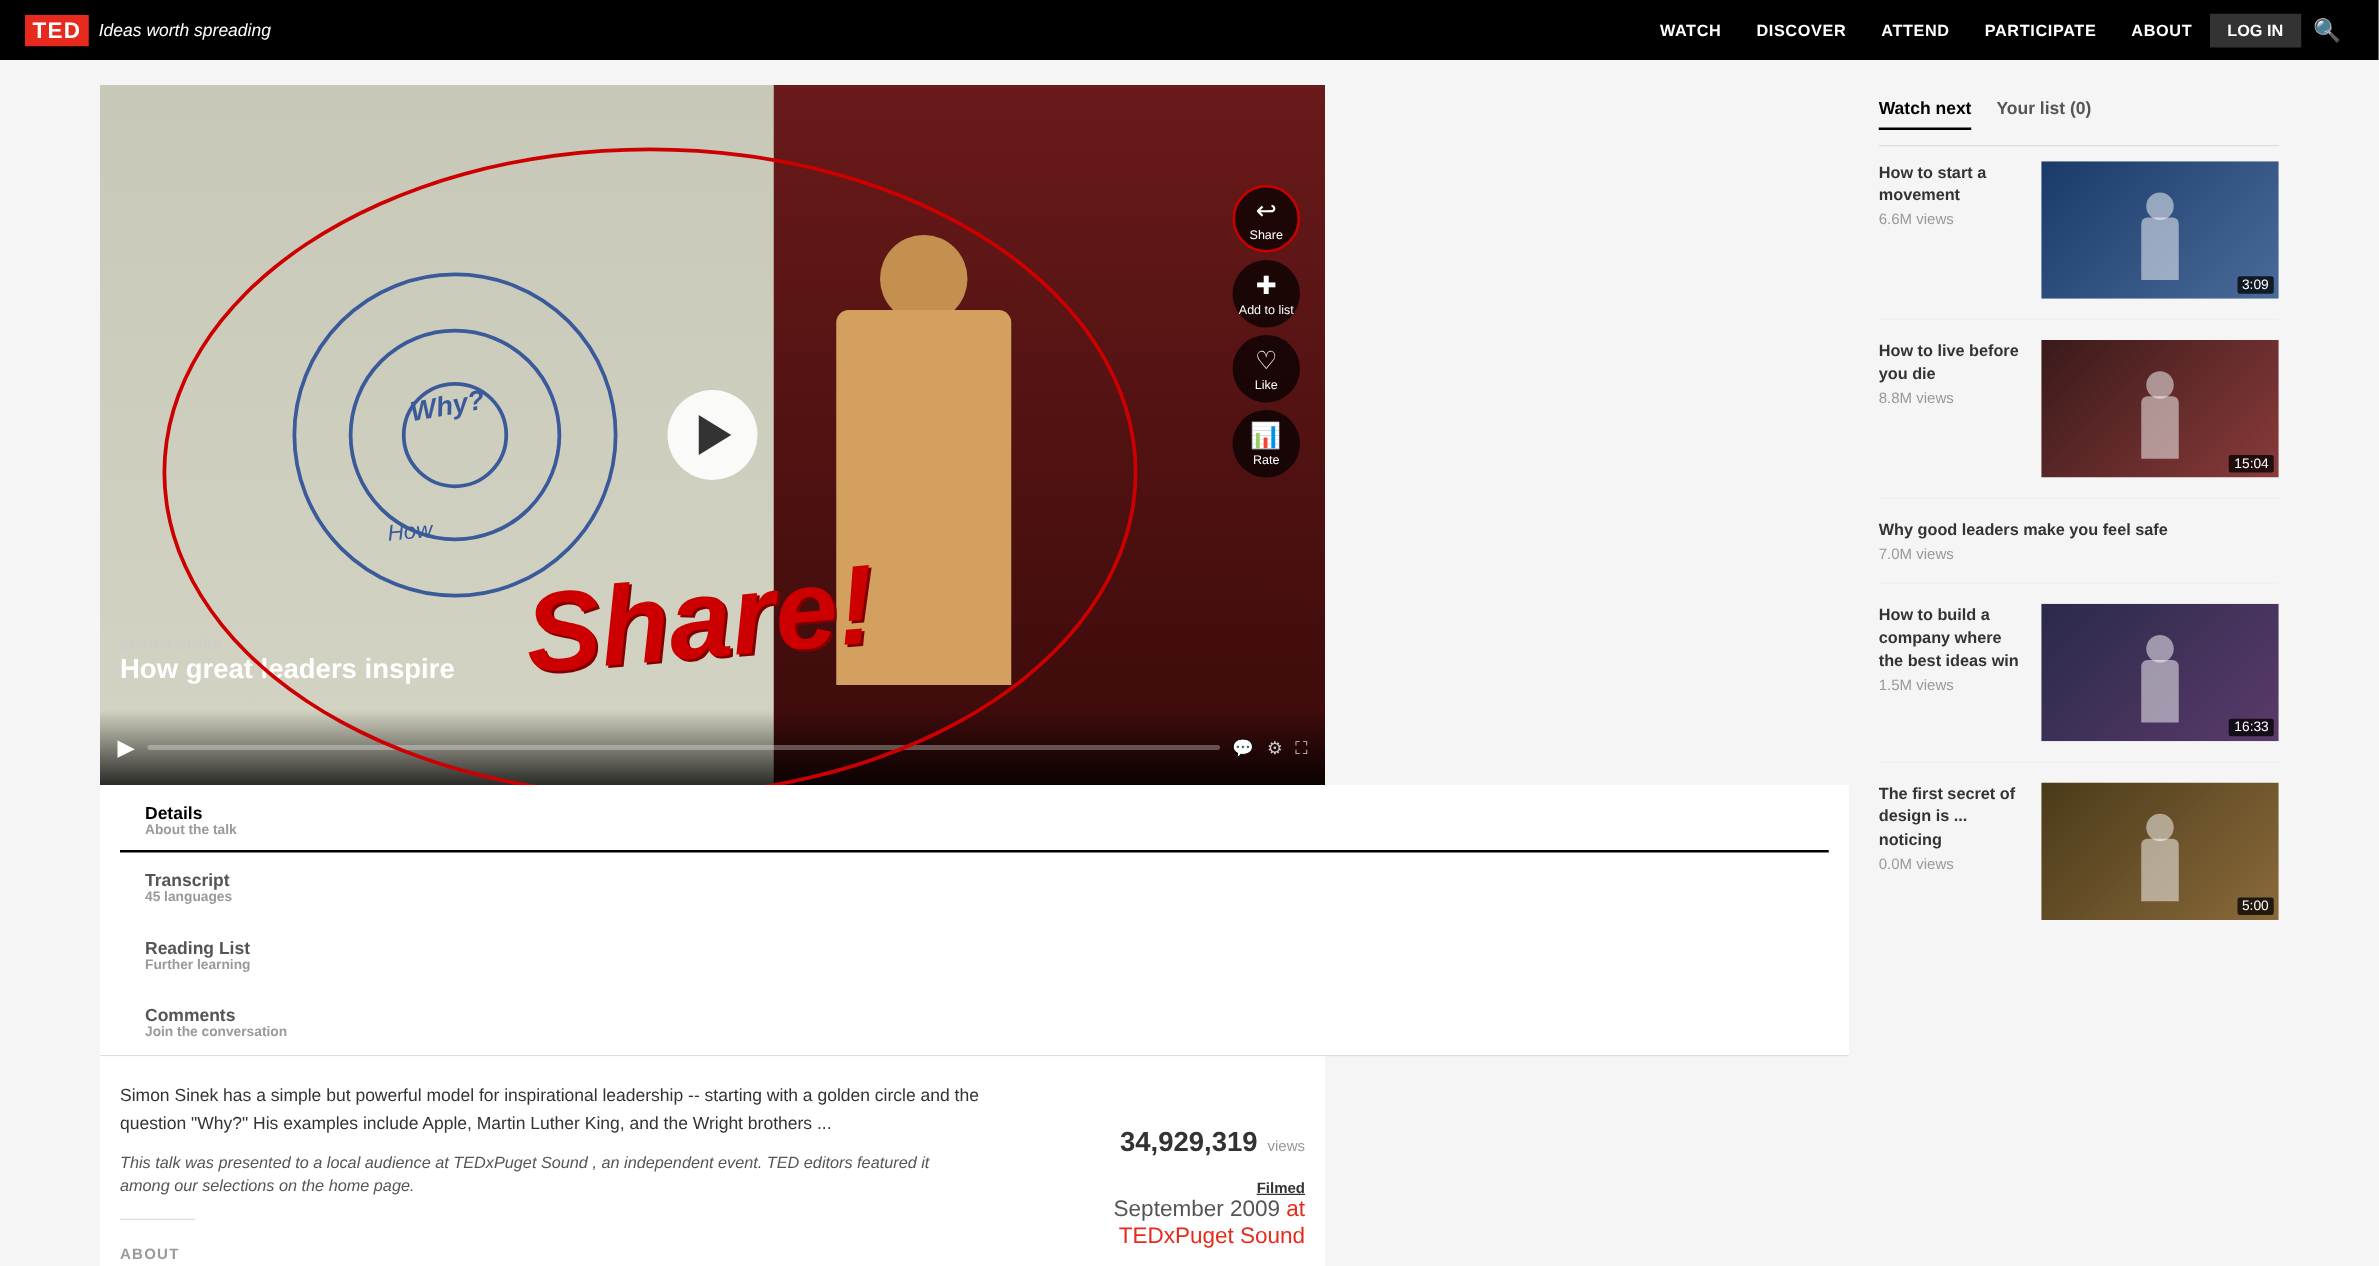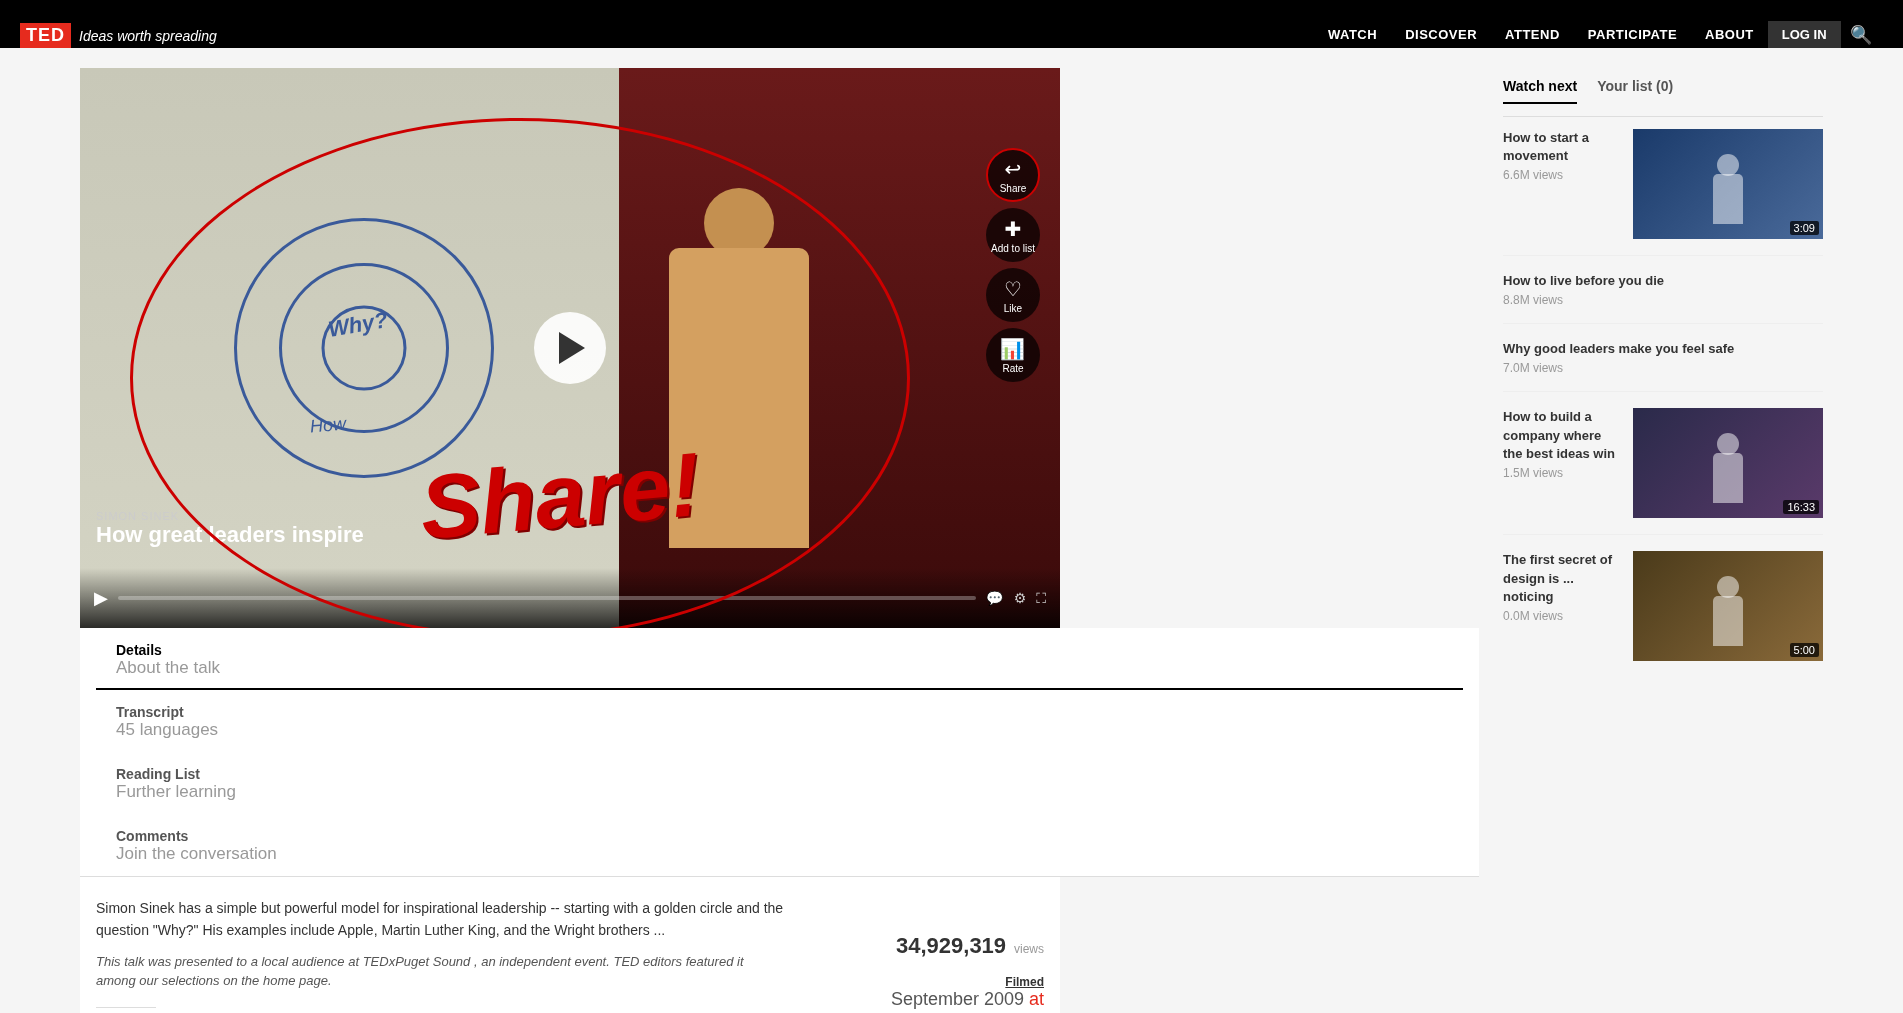--- a/index.html
+++ b/index.html
@@ -2,21 +2,21 @@
 <html><head>
   <meta charset="utf-8">
   <style>
     * { margin: 0; padding: 0; box-sizing: border-box; }
     body { font-family: Arial, Helvetica, sans-serif; background: #f5f5f5; color: #333; font-size: 14px; }
 
     
     nav {
       background: #000;
       display: flex;
-      align-items: flex-end;
+      align-items: center;
       height: 48px;
       padding: 0 20px;
       position: relative;
     }
     .nav-logo {
       display: flex;
       align-items: center;
       gap: 8px;
     }
     .ted-logo {
@@ -324,23 +324,23 @@
       font-weight: 600;
       color: #555;
       border-bottom: 2px solid transparent;
       position: relative;
     }
     .tab-item.active {
       color: #000;
       border-bottom: 2px solid #000;
     }
     .tab-sub {
-      font-size: 17px;
+      font-size: 11px;
       color: #999;
-      font-weight: normal;
+      font-weight: bold;
     }
 
     
     .tab-content {
       background: #fff;
       padding: 20px 16px;
       max-width: 980px;
     }
     .description {
       font-size: 14px;
@@ -646,20 +646,29 @@
       </div>
     </div>
 
     <div class="sidebar-divider"></div>
 
     <div class="sidebar-video-item">
       <div class="sidebar-video-info">
         <div class="sidebar-video-title">How to live before you die</div>
         <div class="sidebar-video-views">8.8M views</div>
       </div>
+      <div class="sidebar-thumb">
+        <div class="thumb-bg thumb-2">
+          <div class="thumb-person">
+            <div class="thumb-person-head"></div>
+            <div class="thumb-person-body"></div>
+          </div>
+        </div>
+        <span class="thumb-duration">15:04</span>
+      </div>
     </div>
 
     <div class="sidebar-divider"></div>
 
     <div class="sidebar-video-item">
       <div class="sidebar-video-info">
         <div class="sidebar-video-title">Why good leaders make you feel safe</div>
         <div class="sidebar-video-views">7.0M views</div>
       </div>
     </div>

